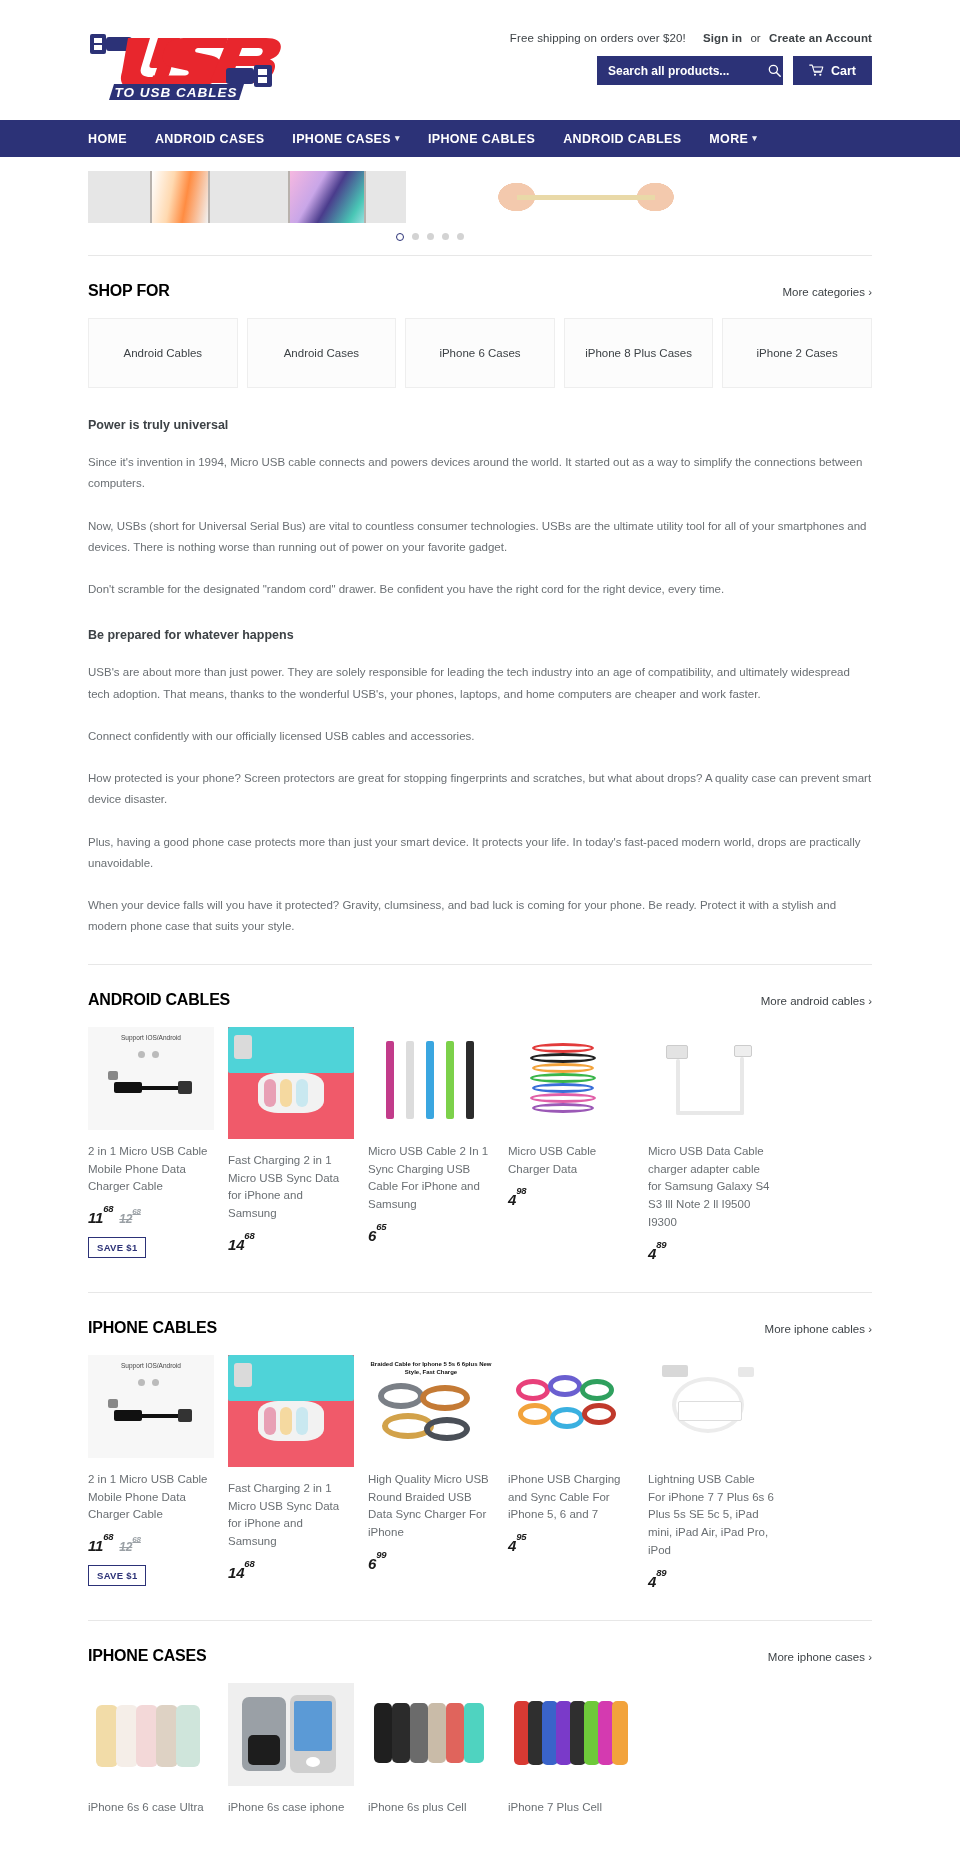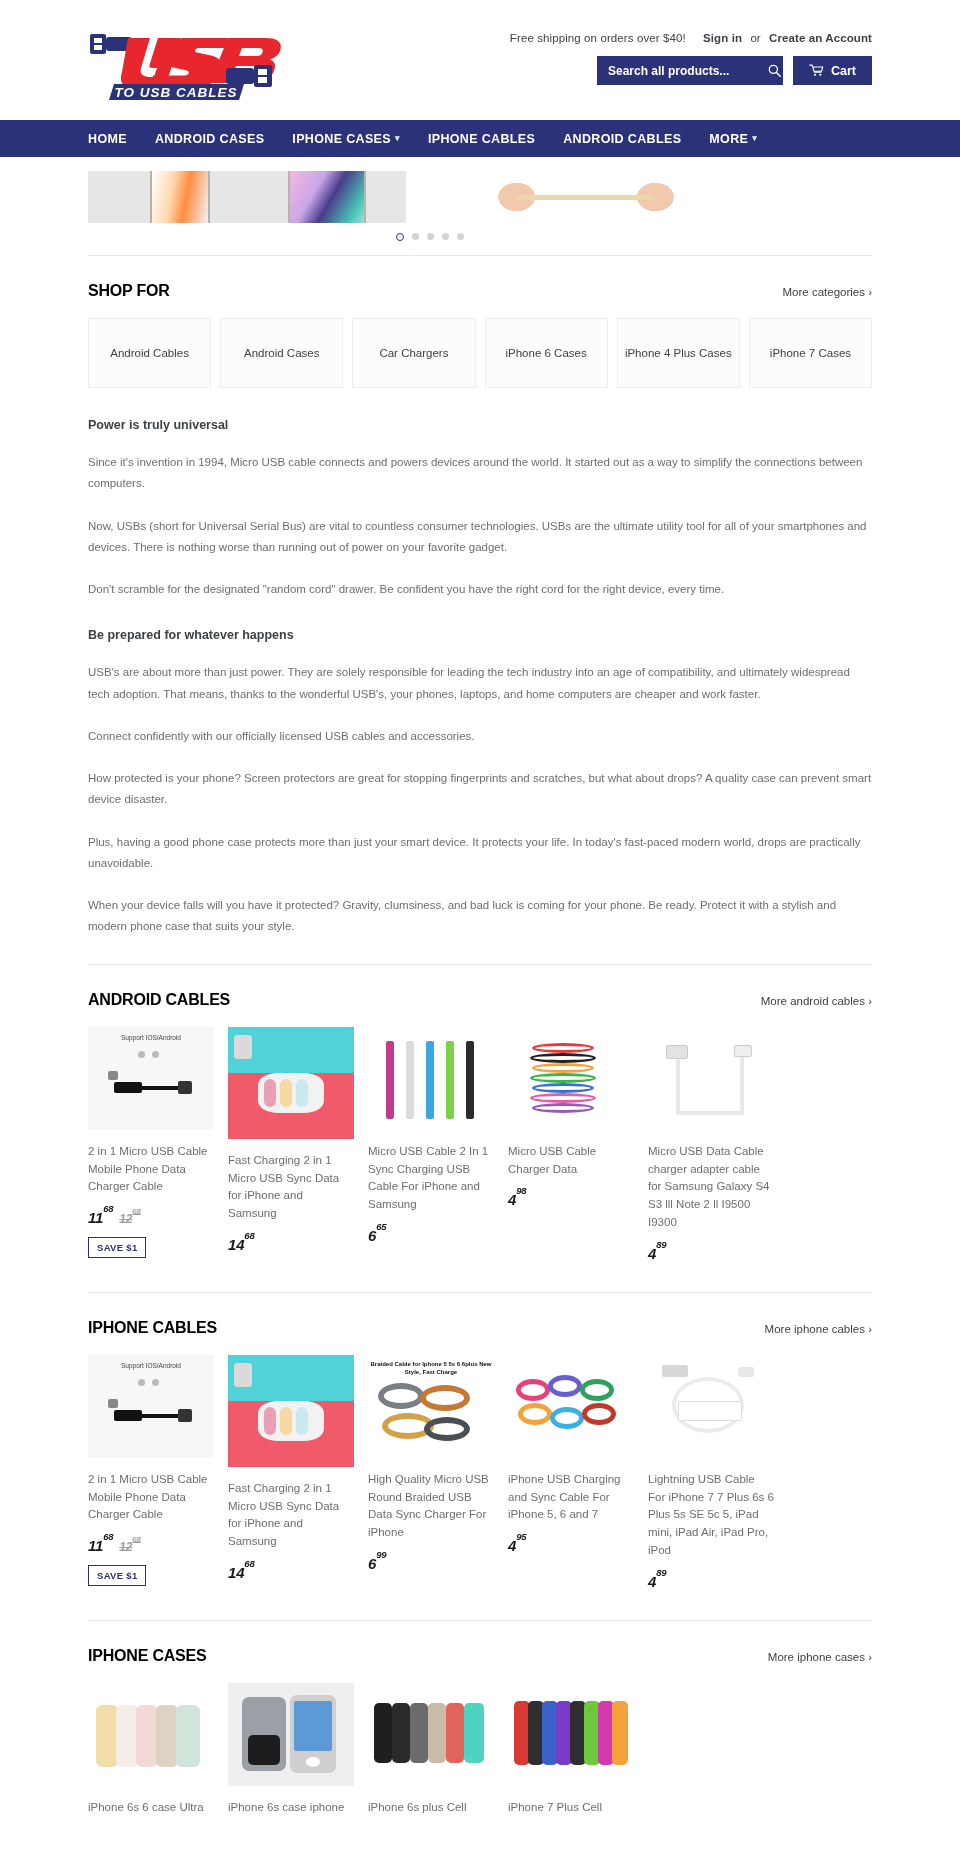--- a/index.html
+++ b/index.html
@@ -287,21 +287,21 @@
         <rect x="170" y="43" width="9" height="6" fill="#ffffff"></rect>
         <rect x="170" y="51" width="9" height="6" fill="#ffffff"></rect>
 
         <path d="M26 58 h130 l-5 16 H21 z" fill="#2c3277"></path>
         <text x="88" y="71" font-family="Liberation Sans, sans-serif" font-size="13.5" font-weight="bold" font-style="italic" fill="#ffffff" text-anchor="middle" letter-spacing="1">TO USB CABLES</text>
       </svg>
     </a>
 
     <div class="header-right">
       <div class="top-links">
-        <span class="ship">Free shipping on orders over $40!</span>
+        <span class="ship">Free shipping on orders over $20!</span>
         <a>Sign in</a>
         <span class="or">or</span>
         <a>Create an Account</a>
       </div>
 
       <div class="header-actions">
         <div class="search-box">
           <input type="text" placeholder="Search all products..." style="">
           <svg class="search-icon" viewBox="0 0 16 16">
             <circle cx="6.6" cy="6.6" r="5" fill="none" stroke="#ffffff" stroke-width="1.6"></circle>
@@ -373,24 +373,23 @@
   <div class="hr"></div>
 
   <div class="section">
     <div class="section-head">
       <div class="section-title">SHOP FOR</div>
       <a class="section-link">More categories ›</a>
     </div>
     <div class="cat-row">
       <a class="cat-tile">Android Cables</a>
       <a class="cat-tile">Android Cases</a>
-      <a class="cat-tile">Car Chargers</a>
       <a class="cat-tile">iPhone 6 Cases</a>
-      <a class="cat-tile">iPhone 4 Plus Cases</a>
-      <a class="cat-tile">iPhone 7 Cases</a>
+      <a class="cat-tile">iPhone 8 Plus Cases</a>
+      <a class="cat-tile">iPhone 2 Cases</a>
     </div>
   </div>
 
   <div class="copy">
     <h3>Power is truly universal</h3>
     <p>Since it's invention in 1994, Micro USB cable connects and powers devices around the world. It started out as a way to simplify the connections between computers.</p>
     <p>Now, USBs (short for Universal Serial Bus) are vital to countless consumer technologies. USBs are the ultimate utility tool for all of your smartphones and devices. There is nothing worse than running out of power on your favorite gadget.</p>
     <p>Don't scramble for the designated "random cord" drawer. Be confident you have the right cord for the right device, every time.</p>
     <div class="sub">Be prepared for whatever happens</div>
     <p>USB's are about more than just power. They are solely responsible for leading the tech industry into an age of compatibility, and ultimately widespread tech adoption. That means, thanks to the wonderful USB's, your phones, laptops, and home computers are cheaper and work faster.</p>

